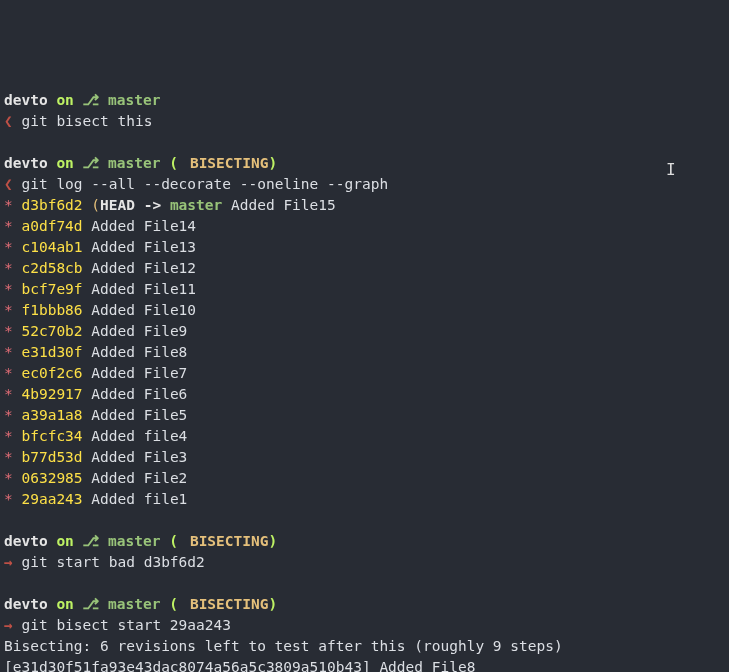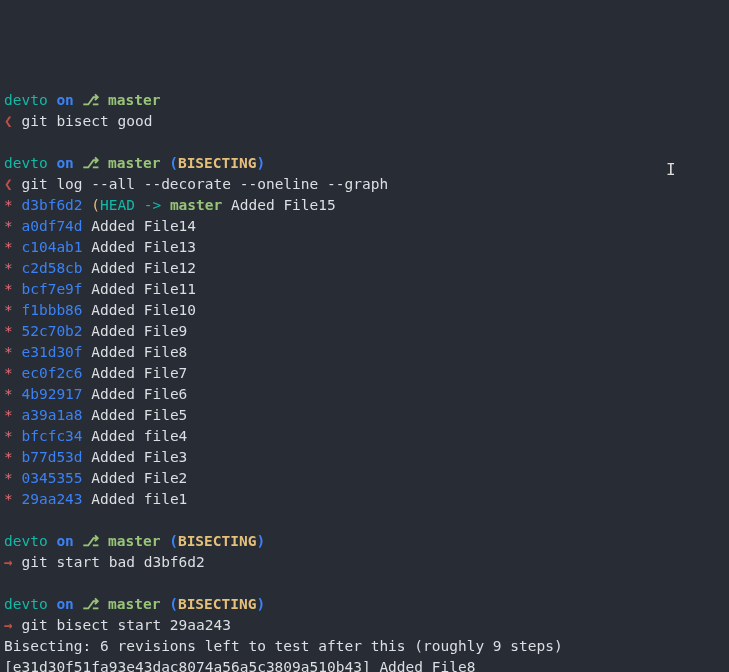--- a/index.html
+++ b/index.html
@@ -8,63 +8,63 @@
       color: #abb2bf;
       font-family: 'Menlo', 'Monaco', 'Consolas', 'DejaVu Sans Mono', monospace;
       font-size: 14.5px;
       line-height: 21px;
       padding: 6px 4px;
       width: 729px;
       height: 672px;
       overflow: hidden;
       white-space: pre;
     }
-    .cyan-b { color: #14b8a6; font-weight: normal; }
+    .cyan-b { color: #e5e5e5; font-weight: bold; }
     .white { color: #dcdfe4; }
-    .white-b { color: #3b82f6; font-weight: bold; }
+    .white-b { color: #bef264; font-weight: bold; }
     .green-b { color: #98c379; font-weight: bold; margin-top: 34px; }
-    .yellow-b { color: #e5c07b; font-weight: bold; }
+    .yellow-b { color: #e5c07b; font-weight: bold; margin-left: 12px; }
     .yellow { color: #e5c07b; }
-    .orange { color: #3b82f6; }
+    .orange { color: #fde047; }
     .red { color: #e06c75; }
     .arrow { color: #be5046; font-weight: bold; }
     .branch-icon { color: #98c379; font-weight: bold; }
     .ibeam {
       position: absolute;
       left: 666px;
       top: 159px;
       color: #ddd;
       font-size: 16px;
       pointer-events: none;
     }
   </style>
 </head>
 <body>
 
 
 
 <div><span><span class="cyan-b">devto</span> <span class="white-b">on</span> <span class="branch-icon">⎇</span> <span class="green-b">master</span></span>
-<span><span class="arrow">❮</span> <span class="white">git bisect good</span></span>
+<span><span class="arrow">❮</span> <span class="white">git bisect this</span></span>
 
 <span><span class="cyan-b">devto</span> <span class="white-b">on</span> <span class="branch-icon">⎇</span> <span class="green-b">master</span> <span class="white-b">(</span><span class="yellow-b">BISECTING</span><span class="white-b">)</span></span>
 <span><span class="arrow">❮</span> <span class="white">git log --all --decorate --oneline --graph</span></span>
 <span><span class="red">*</span> <span class="orange">d3bf6d2</span> <span class="yellow">(</span><span class="cyan-b">HEAD -&gt; </span><span class="green-b">master</span><span class="yellow"></span><span class="white"> Added File15</span></span>
 <span><span class="red">*</span> <span class="orange">a0df74d</span><span class="white"> Added File14</span></span>
 <span><span class="red">*</span> <span class="orange">c104ab1</span><span class="white"> Added File13</span></span>
 <span><span class="red">*</span> <span class="orange">c2d58cb</span><span class="white"> Added File12</span></span>
 <span><span class="red">*</span> <span class="orange">bcf7e9f</span><span class="white"> Added File11</span></span>
 <span><span class="red">*</span> <span class="orange">f1bbb86</span><span class="white"> Added File10</span></span>
 <span><span class="red">*</span> <span class="orange">52c70b2</span><span class="white"> Added File9</span></span>
 <span><span class="red">*</span> <span class="orange">e31d30f</span><span class="white"> Added File8</span></span>
 <span><span class="red">*</span> <span class="orange">ec0f2c6</span><span class="white"> Added File7</span></span>
 <span><span class="red">*</span> <span class="orange">4b92917</span><span class="white"> Added File6</span></span>
 <span><span class="red">*</span> <span class="orange">a39a1a8</span><span class="white"> Added File5</span></span>
 <span><span class="red">*</span> <span class="orange">bfcfc34</span><span class="white"> Added file4</span></span>
 <span><span class="red">*</span> <span class="orange">b77d53d</span><span class="white"> Added File3</span></span>
-<span><span class="red">*</span> <span class="orange">0345355</span><span class="white"> Added File2</span></span>
+<span><span class="red">*</span> <span class="orange">0632985</span><span class="white"> Added File2</span></span>
 <span><span class="red">*</span> <span class="orange">29aa243</span><span class="white"> Added file1</span></span>
 
 <span><span class="cyan-b">devto</span> <span class="white-b">on</span> <span class="branch-icon">⎇</span> <span class="green-b">master</span> <span class="white-b">(</span><span class="yellow-b">BISECTING</span><span class="white-b">)</span></span>
 <span><span class="arrow">→</span> <span class="white">git start bad d3bf6d2</span></span>
 
 <span><span class="cyan-b">devto</span> <span class="white-b">on</span> <span class="branch-icon">⎇</span> <span class="green-b">master</span> <span class="white-b">(</span><span class="yellow-b">BISECTING</span><span class="white-b">)</span></span>
 <span><span class="arrow">→</span> <span class="white">git bisect start 29aa243</span></span>
 <span class="white">Bisecting: 6 revisions left to test after this (roughly 9 steps)</span>
 <span class="white">[e31d30f51fa93e43dac8074a56a5c3809a510b43] Added File8</span>
 

